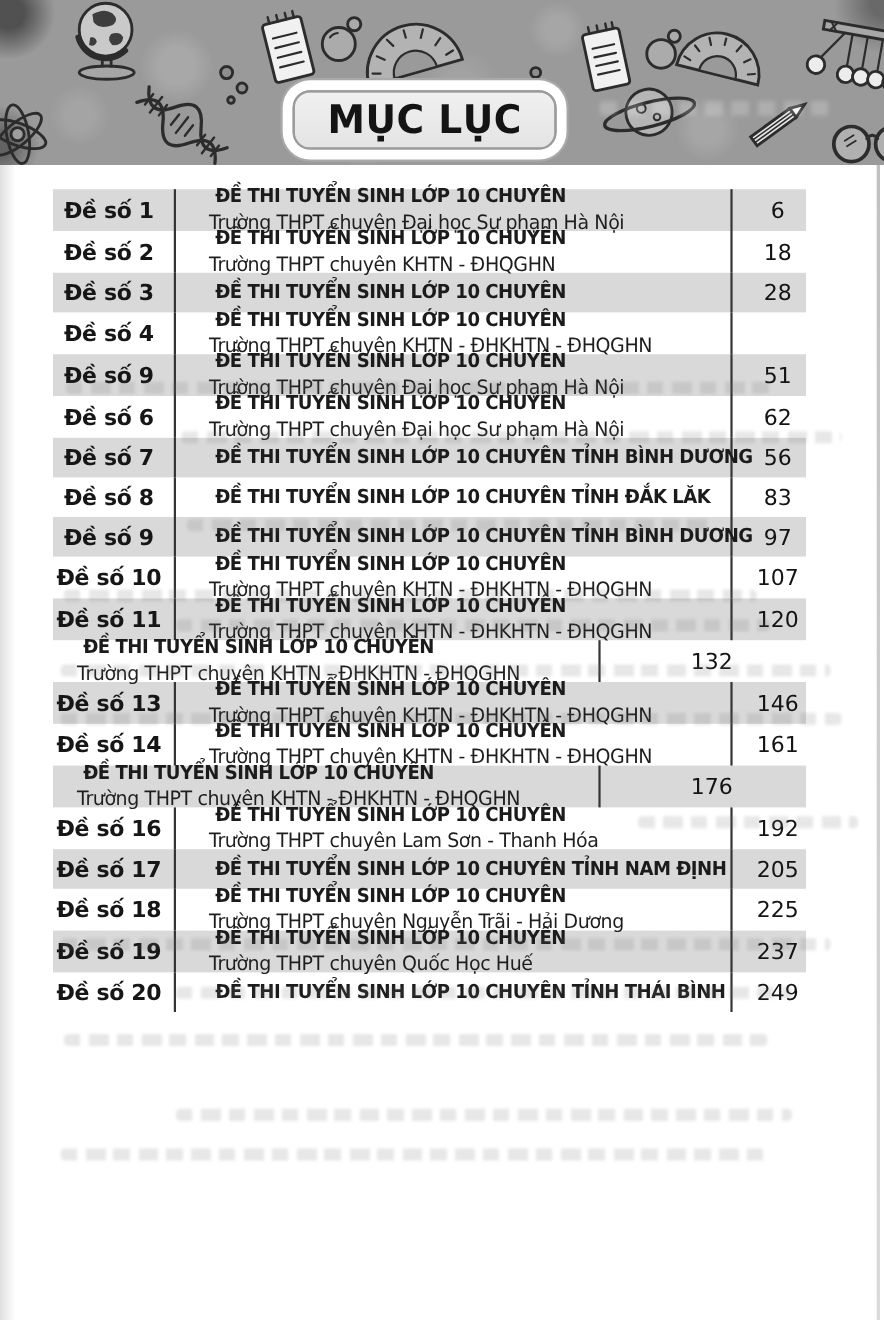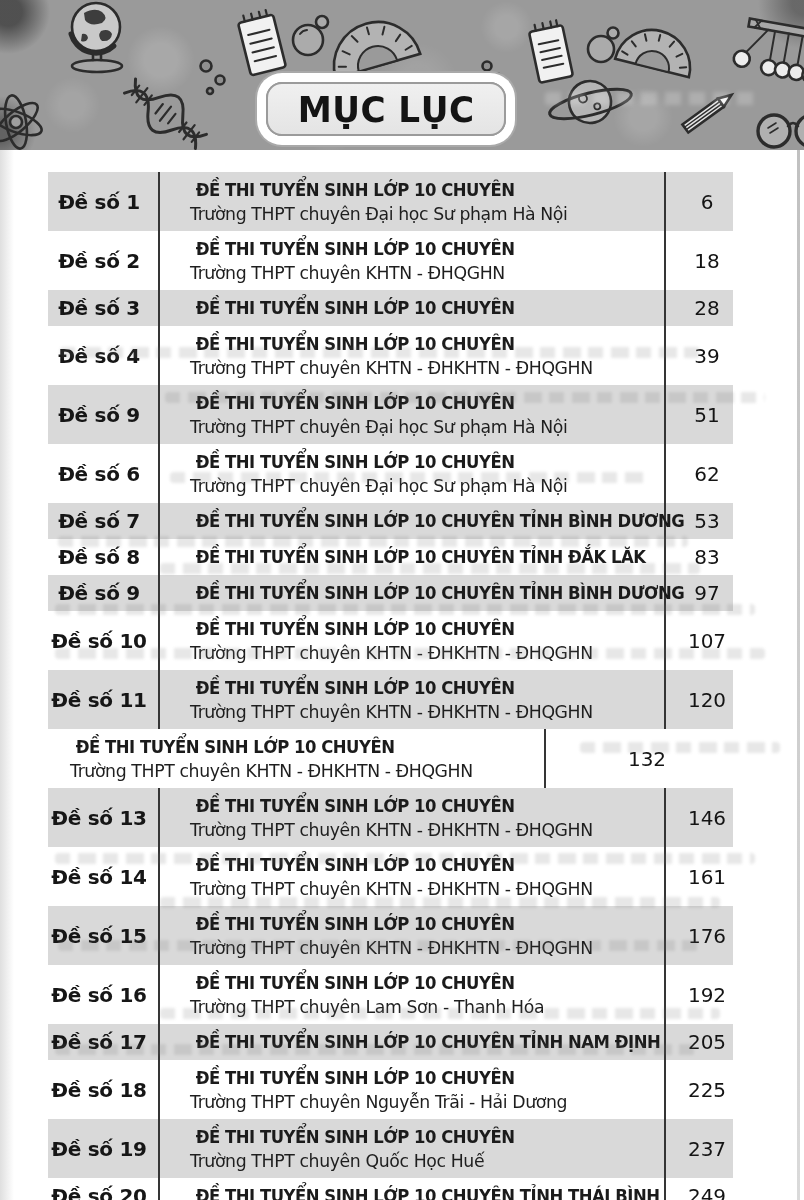--- a/index.html
+++ b/index.html
@@ -32,21 +32,21 @@
   }
   .title-box .t{
     font-size:36px;font-weight:800;letter-spacing:.5px;color:#141414;
     transform:scaleX(.95);white-space:nowrap;
   }
   .banner-ghost{position:absolute;opacity:.22;filter:blur(2px);border-radius:4px;
     background:repeating-linear-gradient(90deg,rgba(255,255,255,.9) 0 16px,transparent 16px 24px);}
   
   .toc{position:absolute;left:40px;top:172px;width:720px;}
   .row{display:flex;align-items:stretch;}
-  .row.two{height:59px;}
+  .row.two{height:38px;}
   .row.one{height:36px;justify-content:center;}
   .row.shaded{background:linear-gradient(to right,transparent 0 8px,#d9d9d9 8px 693px,transparent 693px);}
   .cell{display:flex;}
   .cell.num{
     width:120px;box-sizing:border-box;border-right:2px solid #353535;
     align-items:center;justify-content:center;
     font-size:20px;font-weight:700;letter-spacing:-.3px;white-space:nowrap;
   }
   .cell.main{
     width:506px;box-sizing:border-box;border-right:2px solid #353535;
@@ -208,21 +208,20 @@
       </div>
       <div class="cell page">28</div>
     </div>
 
     <div class="row two">
       <div class="cell num">Đề số 4</div>
       <div class="cell main">
         <div class="t1">ĐỀ THI TUYỂN SINH LỚP 10 CHUYÊN</div>
         <div class="t2">Trường THPT chuyên KHTN - ĐHKHTN - ĐHQGHN</div>
       </div>
-      <div class="cell page">39</div>
     </div>
 
     <div class="row two shaded">
       <div class="cell num">Đề số 9</div>
       <div class="cell main">
         <div class="t1">ĐỀ THI TUYỂN SINH LỚP 10 CHUYÊN</div>
         <div class="t2">Trường THPT chuyên Đại học Sư phạm Hà Nội</div>
       </div>
       <div class="cell page">51</div>
     </div>
@@ -235,21 +234,21 @@
       </div>
       <div class="cell page">62</div>
     </div>
 
     <div class="row one shaded">
       <div class="cell num">Đề số 7</div>
       <div class="cell main">
         <div class="t1">ĐỀ THI TUYỂN SINH LỚP 10 CHUYÊN TỈNH BÌNH DƯƠNG</div>
 
       </div>
-      <div class="cell page">53</div>
+      <div class="cell page">56</div>
     </div>
 
     <div class="row one">
       <div class="cell num">Đề số 8</div>
       <div class="cell main">
         <div class="t1">ĐỀ THI TUYỂN SINH LỚP 10 CHUYÊN TỈNH ĐẮK LĂK</div>
 
       </div>
       <div class="cell page">83</div>
     </div>
@@ -301,21 +300,20 @@
     <div class="row two">
       <div class="cell num">Đề số 14</div>
       <div class="cell main">
         <div class="t1">ĐỀ THI TUYỂN SINH LỚP 10 CHUYÊN</div>
         <div class="t2">Trường THPT chuyên KHTN - ĐHKHTN - ĐHQGHN</div>
       </div>
       <div class="cell page">161</div>
     </div>
 
     <div class="row two shaded">
-      <div class="cell num">Đề số 15</div>
       <div class="cell main">
         <div class="t1">ĐỀ THI TUYỂN SINH LỚP 10 CHUYÊN</div>
         <div class="t2">Trường THPT chuyên KHTN - ĐHKHTN - ĐHQGHN</div>
       </div>
       <div class="cell page">176</div>
     </div>
 
     <div class="row two">
       <div class="cell num">Đề số 16</div>
       <div class="cell main">

